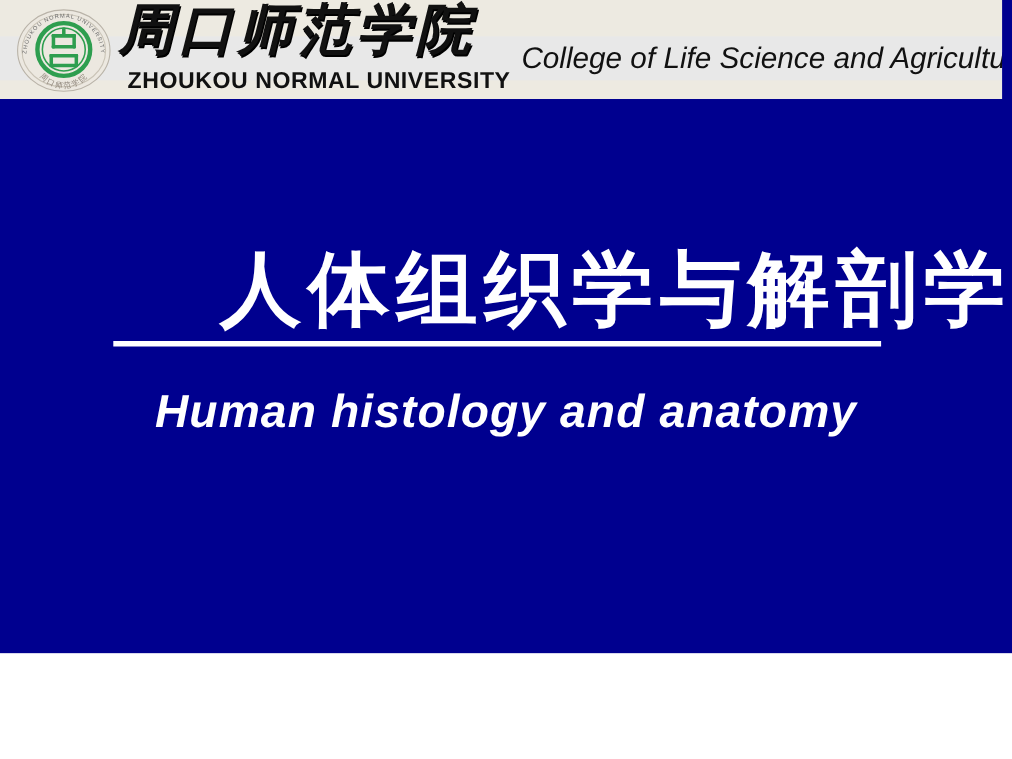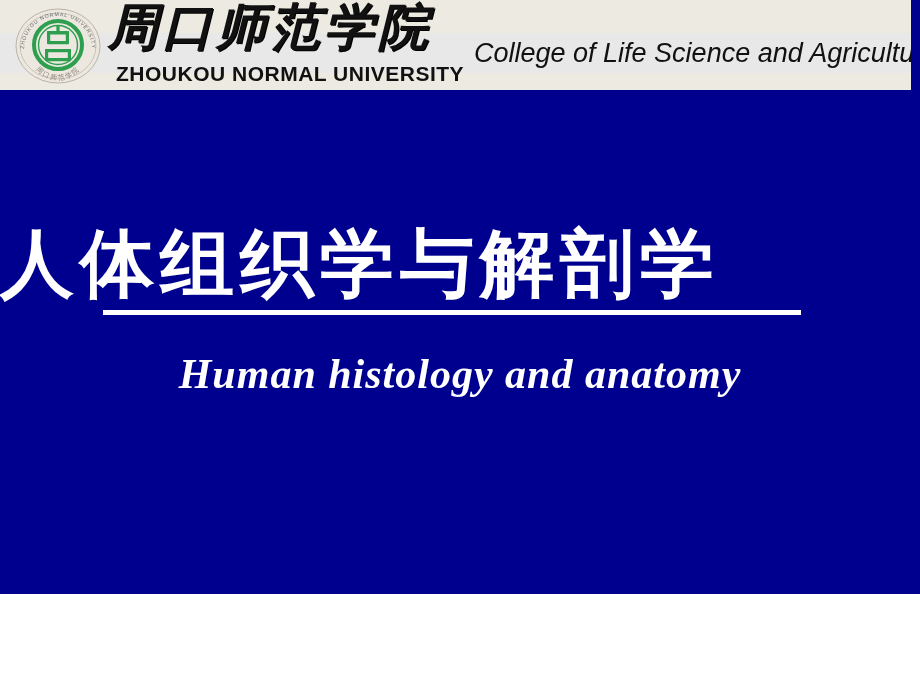--- a/index.html
+++ b/index.html
@@ -128,21 +128,21 @@
     width: 920px;
     height: 504px;
     background: #00008f;
   }
 
   .title-cn {
     position: absolute;
     left: 0;
     top: 128px;
     width: 920px;
-    text-align: left;
+    text-align: right;
     color: #ffffff;
     font-family: "Liberation Serif", "DejaVu Serif", serif;
     font-size: 74px;
     font-weight: bold;
     letter-spacing: 6px;
     line-height: 92px;
     white-space: nowrap;
   }
   .title-underline {
     position: absolute;
@@ -153,21 +153,21 @@
     background: #ffffff;
   }
 
   .title-en {
     position: absolute;
     left: 0;
     top: 258px;
     width: 920px;
     text-align: center;
     color: #ffffff;
-    font-family: Liberation Serif, serif;
+    font-family: Liberation Sans, sans-serif;
     font-size: 42px;
     font-weight: bold;
     font-style: italic;
     letter-spacing: 1px;
     line-height: 52px;
     white-space: nowrap;
   }
 
   
   .footer-white {

